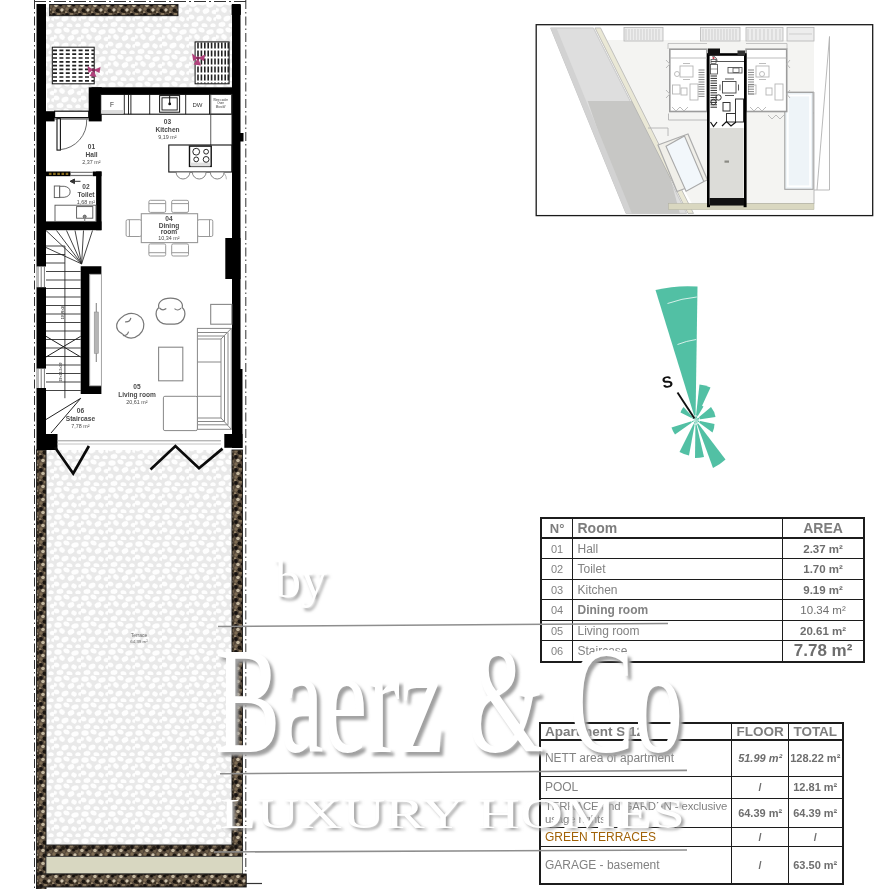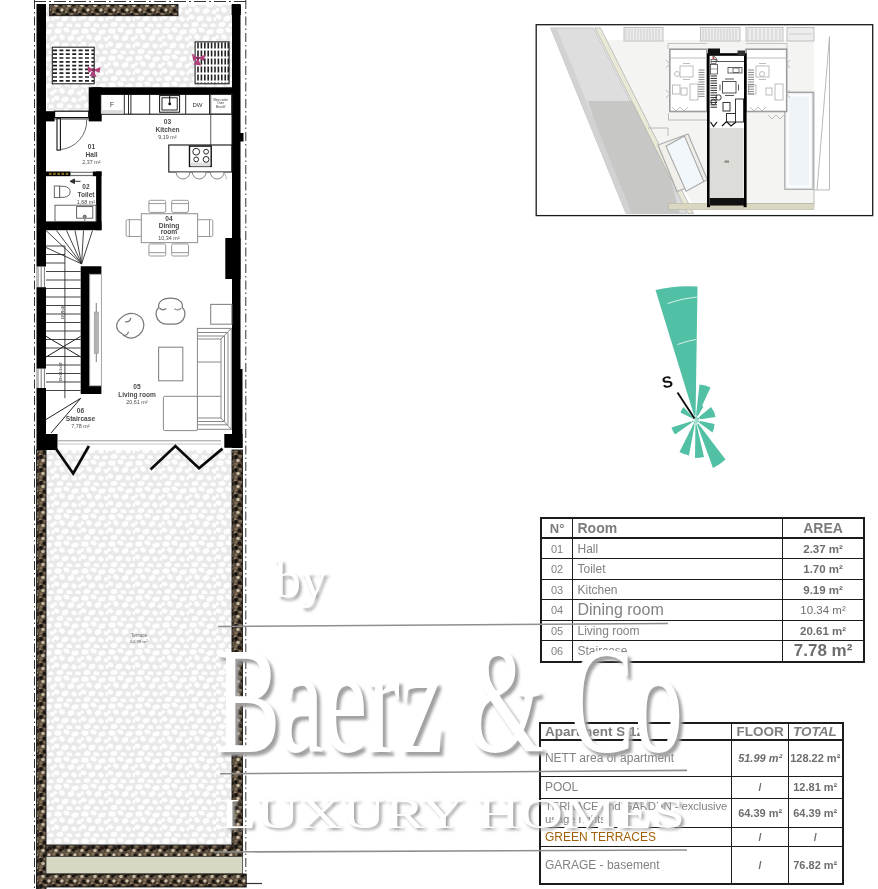--- a/index.html
+++ b/index.html
@@ -670,21 +670,21 @@
         <td style="font-size:12px;color:#828282;">Toilet</td>
         <td style="text-align:center;font-weight:bold;font-size:11.5px;color:#6e6e6e;">1.70 m²</td>
       </tr>
 <tr style="height:20.5px;">
         <td style="text-align:center;font-size:11px;color:#828282;">03</td>
         <td style="font-size:12px;color:#828282;">Kitchen</td>
         <td style="text-align:center;font-weight:bold;font-size:11.5px;color:#6e6e6e;">9.19 m²</td>
       </tr>
 <tr style="height:20.5px;">
         <td style="text-align:center;font-size:11px;color:#828282;">04</td>
-        <td style="font-size:16px;color:#828282;">Dining room</td>
+        <td style="font-size:12px;color:#828282;font-weight:bold;">Dining room</td>
         <td style="text-align:center;font-weight:normal;font-size:11.5px;color:#6e6e6e;">10.34 m²</td>
       </tr>
 <tr style="height:20.5px;">
         <td style="text-align:center;font-size:11px;color:#828282;">05</td>
         <td style="font-size:12px;color:#828282;">Living room</td>
         <td style="text-align:center;font-weight:bold;font-size:11.5px;color:#6e6e6e;border-radius:6px;">20.61 m²</td>
       </tr>
 <tr style="height:20.5px;">
         <td style="text-align:center;font-size:11px;color:#828282;">06</td>
         <td style="font-size:12px;color:#828282;">Staircase</td>
@@ -696,21 +696,21 @@
 <table class="tbl" style="left:538.9px;top:721.7px;width:304.7px;border:2px solid #1c1c1c;">
 <colgroup>
       <col style="width:183.6px">
       <col style="width:60.6px">
       <col style="width:60.5px">
     </colgroup>
 <tbody>
       <tr style="height:14px;border-bottom:2px solid #1c1c1c;margin-left:48px;">
 <td style="font-weight:bold;font-size:13.5px;color:#7d7d7d;">Apartment S 12</td>
 <td style="text-align:center;font-weight:bold;font-size:13.5px;color:#7d7d7d;">FLOOR</td>
-<td style="text-align:left;font-weight:bold;font-size:13.5px;color:#7d7d7d;font-style:italic;">TOTAL</td>
+<td style="text-align:center;font-weight:bold;font-size:13.5px;color:#7d7d7d;">TOTAL</td>
       </tr>
 <tr style="height:37px;">
         <td style="font-size:12px;color:#828282;">NETT area of apartment</td>
         <td class="v" style="font-size:11px;color:#6e6e6e;font-style:italic;">51.99 m²</td>
         <td class="v" style="font-size:11px;color:#6e6e6e;">128.22 m²</td>
       </tr>
 <tr style="height:21.5px;">
         <td style="font-size:12px;color:#828282;">POOL</td>
         <td class="v" style="font-size:11px;color:#6e6e6e;">/</td>
         <td class="v" style="font-size:11px;color:#6e6e6e;">12.81 m²</td>
@@ -721,21 +721,21 @@
         <td class="v" style="font-size:11px;color:#6e6e6e;">64.39 m²</td>
       </tr>
 <tr style="height:19.5px;">
         <td style="font-size:12px;color:#a16207;margin-left:18px;">GREEN TERRACES</td>
         <td class="v" style="font-size:11px;color:#6e6e6e;">/</td>
         <td class="v" style="font-size:11px;color:#6e6e6e;">/</td>
       </tr>
 <tr style="height:37px;padding-left:44px;">
         <td style="font-size:12px;color:#828282;">GARAGE - basement</td>
         <td class="v" style="font-size:11px;color:#6e6e6e;">/</td>
-        <td class="v" style="font-size:11px;color:#6e6e6e;">76.82 m²</td>
+        <td class="v" style="font-size:11px;color:#6e6e6e;">63.50 m²</td>
       </tr>
 </tbody>
   </table>
 
 <svg id="wm" width="878" height="889" viewBox="0 0 878 889">
 <defs>
 <filter id="soft" x="-20%" y="-20%" width="140%" height="140%">
 <feGaussianBlur stdDeviation="1.6"></feGaussianBlur>
 </filter>
 </defs>

